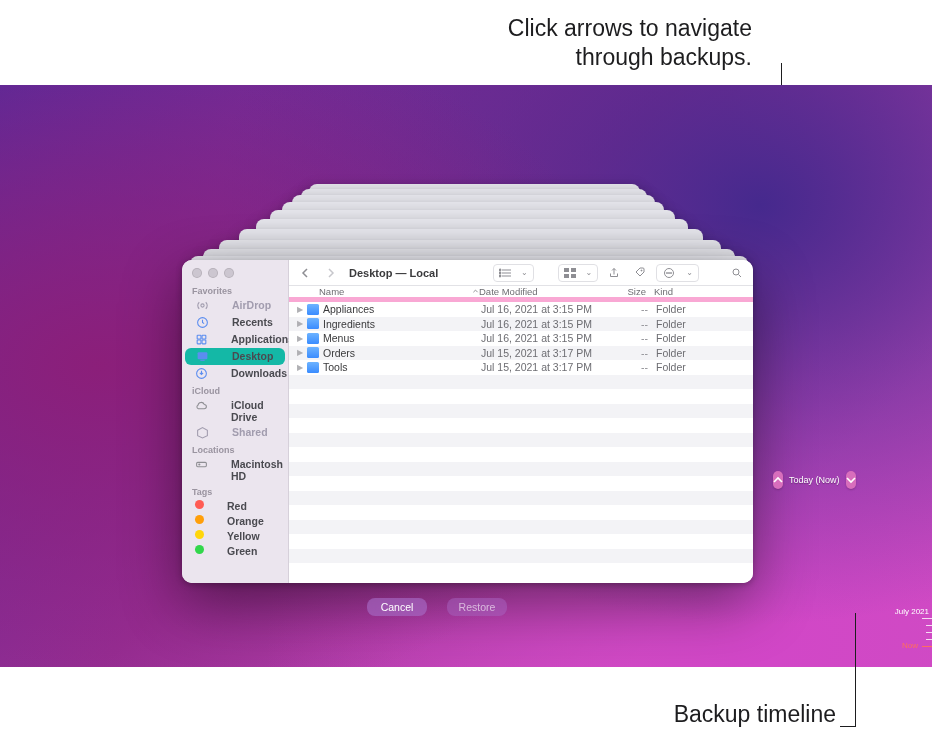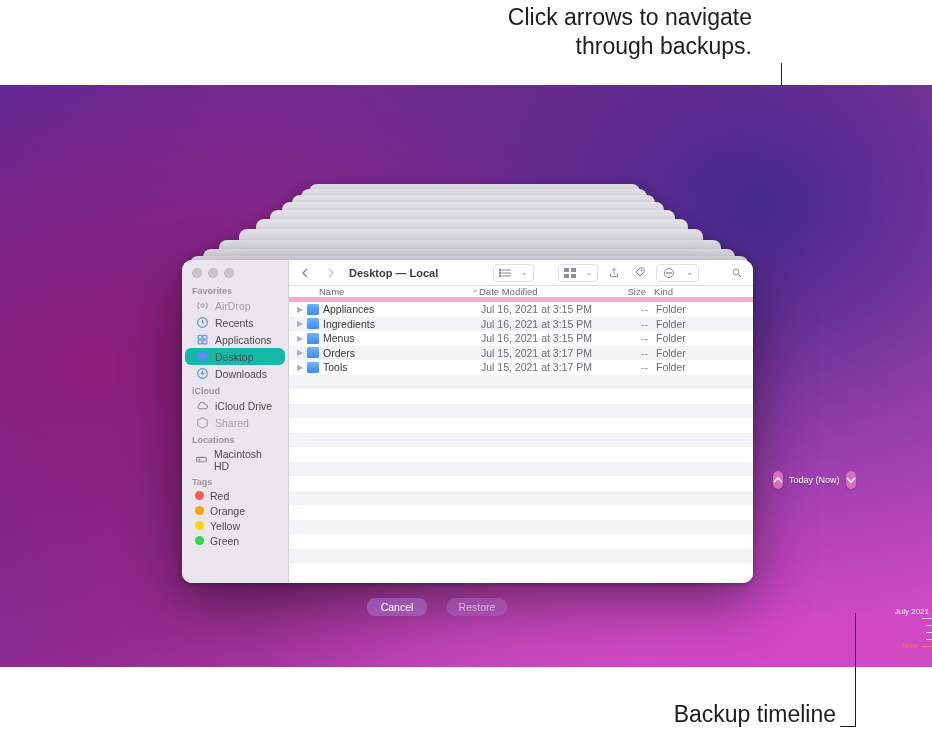--- a/index.html
+++ b/index.html
@@ -84,26 +84,27 @@
     border: 0.5px solid rgba(0,0,0,0.1);
   }
   .side-header {
     color: #9a94a0;
     font-size: 9px;
     font-weight: 600;
     padding: 4px 10px 1px;
   }
   .side-item {
     display: flex;
-    align-items: center;
-    gap: 6px;
+    align-items: flex-start;
+    gap: 23px;
     padding: 1.5px 10px;
     cursor: default;
     border-radius: 4px;
     margin: 0 3px;
+    font-weight: bold;
   }
   .side-item.sel {
     background: #14b8a6;
     border-radius: 6px;
   }
   .side-icon {
     width: 14px; height: 14px;
     display:flex; align-items:center; justify-content:center;
     font-size: 12px;
   }
@@ -220,21 +221,21 @@
     position: absolute;
     right: 0; top: 600px; width: 62px; height: 60px;
   }
   .tick { position:absolute; right:0; height:1px; background:rgba(255,255,255,0.8);}
   .tick-label{ position:absolute; font-size:8px; right:3px;}
 
 </style>
 </head>
 <body>
 
-<div class="annotation" style="left:292px; top:3px; width:460px;"><span style="white-space:pre-line;">Click arrows to navigate
+<div class="annotation" style="left:292px; top:14px; width:460px;"><span style="white-space:pre-line;">Click arrows to navigate
 through backups.</span></div>
 <div class="anno-line" style="left:781px; top:63px; width:1px; height:318px;"></div>
 
 <div class="desktop">
 
   <div class="recede" style="left:309px; top: 99px; width:331px;"></div>
   <div class="recede" style="left:301px; top:104px; width:346px;"></div>
   <div class="recede" style="left:292px; top:110px; width:363px;"></div>
   <div class="recede" style="left:282px; top:117px; width:382px;"></div>
   <div class="recede" style="left:270px; top:125px; width:405px;"></div>

